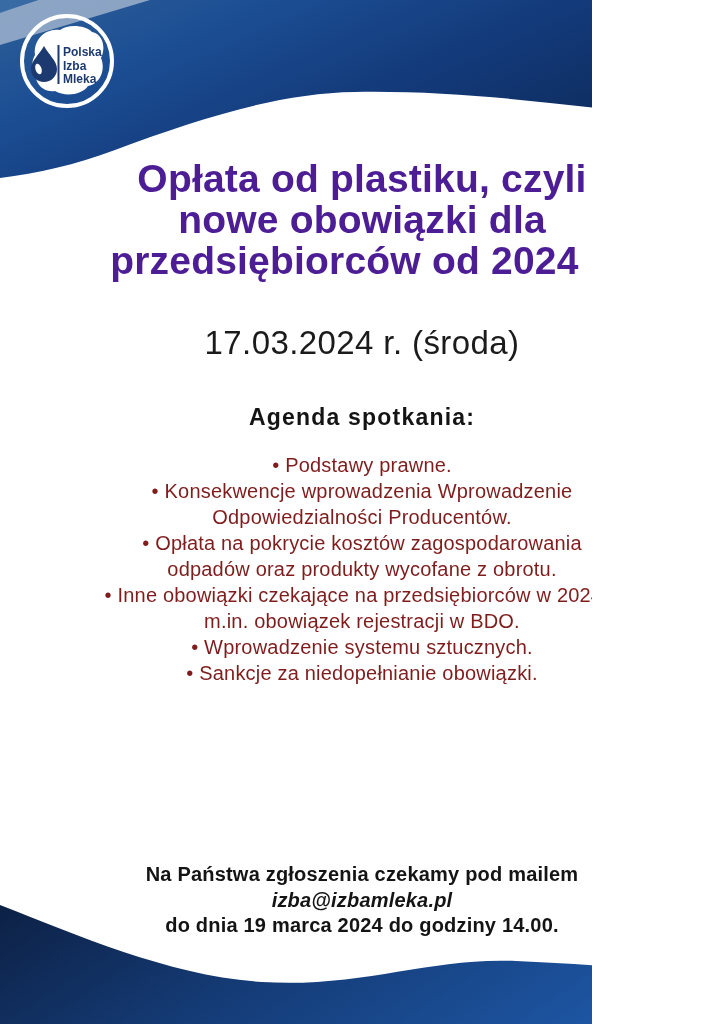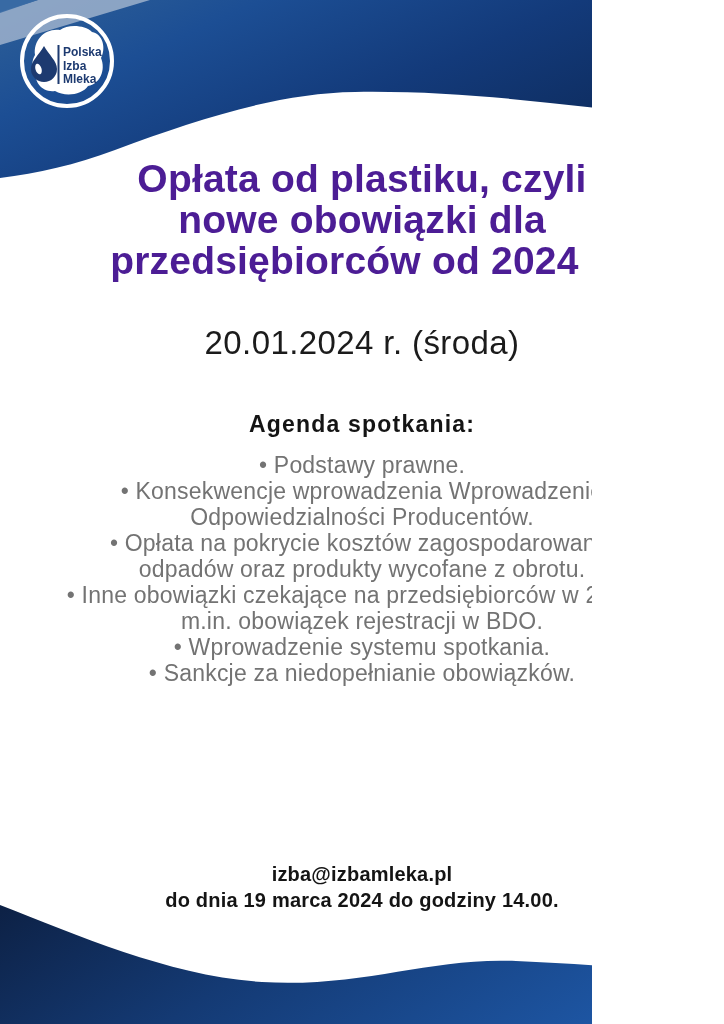--- a/index.html
+++ b/index.html
@@ -14,33 +14,33 @@
     color:#4c1d95;font-weight:bold;font-size:39px;line-height:41px;
     letter-spacing:0.2px;
   }
   .date-row{
     position:absolute;top:320px;left:0;width:724px;height:46px;
     display:flex;justify-content:center;align-items:center;gap:62px;
     color:#1b1b1b;font-size:33px;font-weight:normal;letter-spacing:0.4px;
   }
   .agenda-heading{
     position:absolute;top:404px;left:0;width:724px;text-align:center;
-    color:#141414;font-size:23px;font-weight:bold;letter-spacing:1.2px;margin-top:7px;
+    color:#141414;font-size:23px;font-weight:bold;letter-spacing:1.2px;
   }
   .agenda-list{
     position:absolute;top:452px;left:27px;width:670px;text-align:center;
-    color:#737373;font-size:23px;line-height:26px;letter-spacing:0.2px;
+    color:#7f1d1d;font-size:20px;line-height:26px;letter-spacing:0.2px;
   }
   .agenda-item{white-space:pre-line;}
   .footer-block{
     position:absolute;top:862px;left:62px;width:600px;text-align:center;
     color:#141414;font-size:20px;font-weight:bold;line-height:25.5px;
     letter-spacing:0.2px;
   }
-  .footer-email{}
+  .footer-email{font-style:italic;}
 </style>
 </head>
 <body>
 
 <div class="page">
 
   <svg class="header-svg" width="724" height="300" viewBox="0 0 724 300">
     <defs>
       <linearGradient id="topGrad" x1="0" y1="0" x2="1" y2="0.55">
         <stop offset="0" stop-color="#2e6098"></stop>
@@ -67,38 +67,39 @@
     </g>
   </svg>
 
   <div class="title-block">
     <div>Opłata od plastiku, czyli</div>
     <div>nowe obowiązki dla</div>
     <div>przedsiębiorców od 2024 r.</div>
   </div>
 
   <div class="date-row">
-    <span>20.01.2024 r. (środa)</span>
+    <span>17.03.2024 r. (środa)</span>
   </div>
 
   <div class="agenda-heading">Agenda spotkania:</div>
 
   <div class="agenda-list">
     <div class="agenda-item">• Podstawy prawne.</div>
     <div class="agenda-item">• Konsekwencje wprowadzenia Wprowadzenie
 Odpowiedzialności Producentów.</div>
     <div class="agenda-item">• Opłata na pokrycie kosztów zagospodarowania
 odpadów oraz produkty wycofane z obrotu.</div>
     <div class="agenda-item">• Inne obowiązki czekające na przedsiębiorców w 2024 r.
 m.in. obowiązek rejestracji w BDO.</div>
-    <div class="agenda-item">• Wprowadzenie systemu spotkania.</div>
-    <div class="agenda-item">• Sankcje za niedopełnianie obowiązków.</div>
+    <div class="agenda-item">• Wprowadzenie systemu sztucznych.</div>
+    <div class="agenda-item">• Sankcje za niedopełnianie obowiązki.</div>
   </div>
 
   <div class="footer-block">
+    <div>Na Państwa zgłoszenia czekamy pod mailem</div>
     <div class="footer-email">izba@izbamleka.pl</div>
     <div>do dnia 19 marca 2024 do godziny 14.00.</div>
   </div>
 
   <svg class="bottom-svg" width="724" height="130" viewBox="0 0 724 130">
     <defs>
       <linearGradient id="botGrad" x1="0" y1="0" x2="1" y2="0.25">
         <stop offset="0" stop-color="#0d2145"></stop>
         <stop offset="0.45" stop-color="#143a74"></stop>
         <stop offset="1" stop-color="#1d55a2"></stop>

